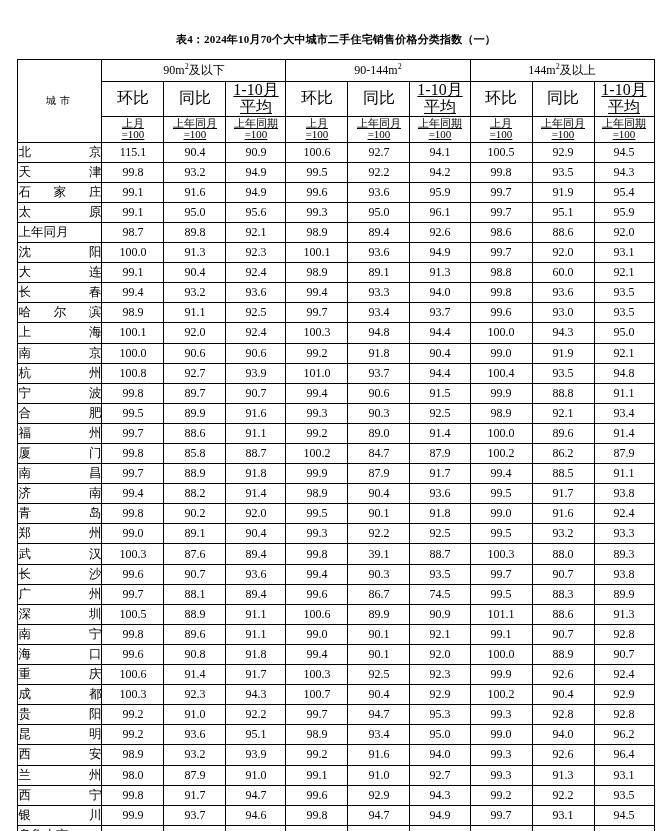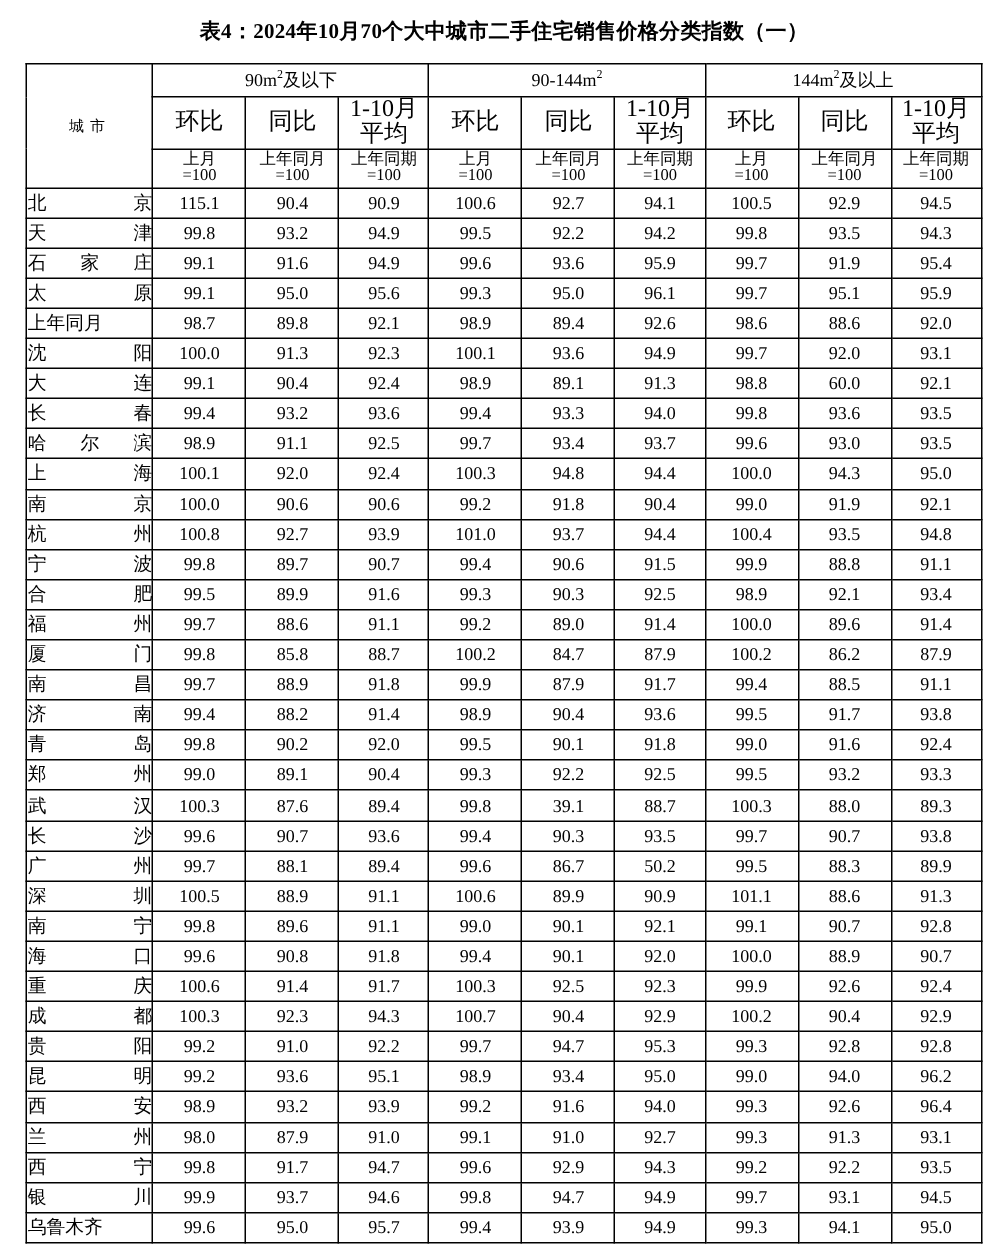--- a/index.html
+++ b/index.html
@@ -17,24 +17,25 @@
   .page {
     width: 672px;
     height: 831px;
     position: relative;
     box-sizing: border-box;
   }
   .title {
     text-align: center;
     font-family: "Liberation Serif", "DejaVu Serif", serif;
     font-weight: bold;
-    font-size: 14px;
+    font-size: 11px;
     letter-spacing: 0.2px;
     padding-top: 12px;
     padding-bottom: 12px;
+    margin-top: 20px;
   }
   table.main {
     border-collapse: collapse;
     margin: 0 auto;
     width: 636px;
     table-layout: fixed;
     font-size: 11.5px;
   }
   table.main td, table.main th {
     border: 1px solid #000;
@@ -60,20 +61,21 @@
     font-size: 11px;
     line-height: 1.05;
   }
   .city-head {
     font-size: 10px;
     letter-spacing: 4px;
   }
   .two-line {
     line-height: 1.05;
     display: block;
+    text-decoration: underline;
   }
   td.city {
     font-size: 12.5px;
     text-align: left;
     padding-left: 6px;
     padding-right: 6px;
     height: 19.1px;
     letter-spacing: 0;
   }
   td.city span.nm {
@@ -562,21 +564,21 @@
             <span class="nm">
               <span>广</span>
               <span>州</span>
             </span>
           </td>
           <td class="num">99.7</td>
           <td class="num">88.1</td>
           <td class="num">89.4</td>
           <td class="num colsep">99.6</td>
           <td class="num">86.7</td>
-          <td class="num">50.2</td>
+          <td class="num">74.5</td>
           <td class="num colsep">99.5</td>
           <td class="num">88.3</td>
           <td class="num">89.9</td>
         </tr>
         <tr>
           <td class="city">
             <span class="nm">
               <span>深</span>
               <span>圳</span>
             </span>

